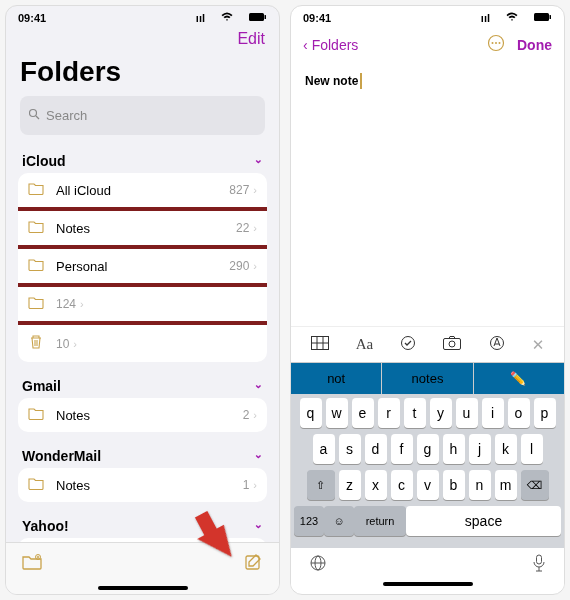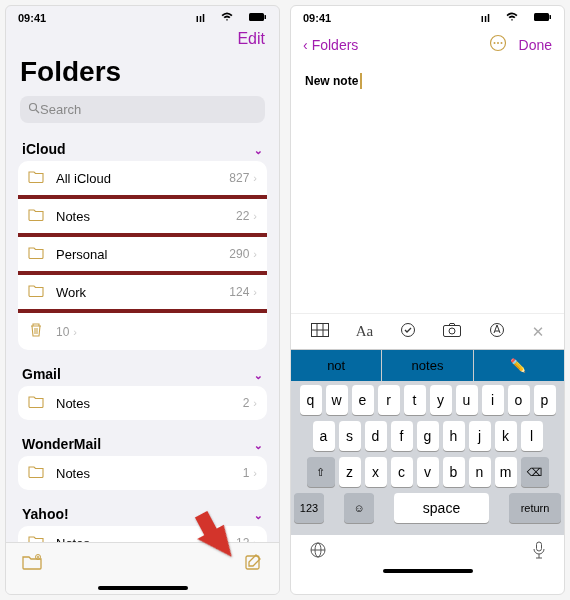--- a/index.html
+++ b/index.html
@@ -1,55 +1,55 @@
 <!DOCTYPE html>
 <html><head>
 <meta charset="utf-8">
 <style>
 *{margin:0;padding:0;box-sizing:border-box;font-family:-apple-system,Helvetica,Arial,sans-serif}
 body{background:#f5f5f5;width:570px;height:600px;display:flex;gap:10px;padding:5px}
-.phone{flex:1;background:#fff;border:1px solid #ddd;border-radius:6px;display:flex;flex-direction:column;position:relative;overflow:hidden}
+.phone{flex:1;background:#fff;border:1px solid #ddd;border-radius:12px;display:flex;flex-direction:column;position:relative;overflow:hidden}
 .phone.left{background:#f2f2f6}
 .status{display:flex;justify-content:space-between;align-items:center;padding:6px 12px 2px;font-size:11px;font-weight:600}
 .status .right{display:flex;gap:16px;align-items:center}
 .navrow{display:flex;justify-content:space-between;align-items:center;padding:4px 14px}
 .gold{color:#a21caf}
 .title-lg{font-size:28px;font-weight:700;padding:4px 14px 8px}
-.search{margin:0 14px 10px;background:#e4e4e9;border-radius:8px;padding:6px 8px;display:flex;align-items:center;color:#888;font-size:13px}
-.section-hdr{display:flex;justify-content:space-between;align-items:flex-end;padding:8px 16px 4px;font-weight:600;font-size:14px}
+.search{margin:0 14px 10px;background:#e4e4e9;border-radius:8px;padding:12px 8px;display:flex;align-items:center;gap:6px;color:#888;font-size:13px}
+.section-hdr{display:flex;justify-content:space-between;align-items:flex-start;padding:8px 16px 4px;font-weight:600;font-size:14px}
 .list{margin:0 12px 8px;background:#fff;border-radius:10px;overflow:hidden}
 .row{display:flex;align-items:center;padding:9px 10px;border-bottom:4px solid #7f1d1d;font-size:13px}
 .row:last-child{border-bottom:none}
 .row .ficon{width:18px;margin-right:10px;color:#c9a24a}
 .row .lbl{flex:1}
 .row .cnt{color:#999;font-size:12px;margin-right:4px}
 .row .chev{color:#ccc;font-size:11px}
 .bottombar{position:absolute;bottom:0;left:0;right:0;background:#f8f8f8;border-top:1px solid #ddd;display:flex;justify-content:space-between;align-items:center;padding:10px 16px 18px}
 .bottombar .ico{color:#c9a24a;font-size:18px}
 .homebar{position:absolute;bottom:4px;left:50%;transform:translateX(-50%);width:90px;height:4px;background:#000;border-radius:2px}
 .arrow{position:absolute;bottom:32px;right:46px;width:0;height:0;border-left:22px solid transparent;border-right:8px solid transparent;border-top:32px solid #d3342b;transform:rotate(-28deg);filter:drop-shadow(0 1px 1px rgba(0,0,0,.3))}
 .arrow::before{content:"";position:absolute;top:-52px;left:-14px;width:14px;height:28px;background:#d3342b}
 .scroll{overflow-y:auto;flex:1;padding-bottom:60px}
 .note-nav{display:flex;justify-content:space-between;align-items:center;padding:8px 12px}
 .back{display:flex;align-items:center;gap:4px;font-size:14px}
 .note-right{display:flex;align-items:center;gap:12px;font-size:14px}
 .note-body{padding:8px 14px;position:relative}
 .note-title{font-size:12px;font-weight:700;display:inline}
 .cursor{display:inline-block;width:2px;height:16px;background:#c9a24a;vertical-align:middle;margin-left:2px}
-.kb-wrap{position:absolute;bottom:17px;left:0;right:0;background:#fff}
+.kb-wrap{position:absolute;bottom:4px;left:0;right:0;background:#fff}
 .kb-tools{display:flex;justify-content:space-around;align-items:center;padding:8px 6px;border-top:1px solid #eee;color:#444;font-size:15px}
 .kb-sugg{display:flex;background:#0369a1;border-top:1px solid #ccc}
 .kb-sugg>div{flex:1;text-align:center;padding:8px 0;font-size:13px;border-right:1px solid #ccc}
 .kb-sugg>div:last-child{border-right:none}
 .keyboard{background:#d2d5da;padding:4px 3px 6px}
 .krow{display:flex;justify-content:center;gap:4px;margin-bottom:6px}
 .key{background:#fff;border-radius:4px;box-shadow:0 1px 0 #999;min-width:22px;height:30px;display:flex;align-items:center;justify-content:center;font-size:14px}
 .key.sp{flex:3}
 .key.fn{background:#b5bac1;font-size:11px}
-.krow.bottom{gap:20px}
+.krow.bottom{gap:0}
 .krow.bottom .key{flex:0 0 auto}
 .globerow{display:flex;justify-content:space-between;padding:6px 18px 14px;color:#555;font-size:16px}
 </style>
 </head>
 <body>
 
 <div class="phone left">
   <div class="status">
     <span>09:41</span>
     <span class="right">
@@ -108,21 +108,20 @@
               <path d="M1 2h5l1.5 1.5H15v8a1 1 0 0 1-1 1H2a1 1 0 0 1-1-1V2z" stroke="#c9a24a" fill="none" stroke-width="1.1"></path>
             </svg></span>
           <span class="lbl">Personal</span>
           <span class="cnt">290</span>
           <span class="chev">›</span>
         </div>
         <div class="row">
           <span class="ficon"><svg width="16" height="13" viewBox="0 0 16 13">
               <path d="M1 2h5l1.5 1.5H15v8a1 1 0 0 1-1 1H2a1 1 0 0 1-1-1V2z" stroke="#c9a24a" fill="none" stroke-width="1.1"></path>
             </svg></span>
-          <span class="lbl">Work</span>
           <span class="cnt">124</span>
           <span class="chev">›</span>
         </div>
         <div class="row">
           <span class="ficon"><svg width="16" height="16" viewBox="0 0 16 16">
               <path d="M3 4h10M5 4V2h6v2M4 4l1 10h6l1-10M7 6v6M9 6v6" stroke="#c9a24a" fill="none" stroke-width="1.1"></path>
             </svg></span>
           <span class="cnt">10</span>
           <span class="chev">›</span>
         </div>
@@ -215,21 +214,21 @@
     </span>
     <span class="note-right">
       <span class="gold">
         <svg width="18" height="18" viewBox="0 0 18 18">
             <circle cx="9" cy="9" r="7.5" stroke="#c9a24a" stroke-width="1.2" fill="none"></circle>
             <circle cx="5.5" cy="9" r="1" fill="#c9a24a"></circle>
             <circle cx="9" cy="9" r="1" fill="#c9a24a"></circle>
             <circle cx="12.5" cy="9" r="1" fill="#c9a24a"></circle>
           </svg>
       </span>
-      <span class="gold" style="font-weight:400">Done</span>
+      <span class="gold" style="font-weight:700">Done</span>
     </span>
   </div>
   <div class="note-body">
     <span class="note-title">New note</span><span class="cursor"></span>
   </div>
 
   <div class="kb-wrap">
     <div class="kb-tools">
       <span><svg width="18" height="14" viewBox="0 0 18 14">
             <rect x="0.5" y="0.5" width="17" height="13" stroke="#333" fill="none"></rect>
@@ -291,22 +290,22 @@
             <div class="key">v</div>
             <div class="key">b</div>
             <div class="key">n</div>
             <div class="key">m</div>
           </span>
         <div class="key fn" style="width:28px">⌫</div>
       </div>
       <div class="krow bottom">
         <div class="key fn" style="width:30px">123</div>
         <div class="key fn" style="width:30px">☺</div>
+        <div class="key fn" style="width:52px">return</div>
         <div class="key sp" style="flex:1">space</div>
-        <div class="key fn" style="width:52px">return</div>
       </div>
     </div>
     <div class="globerow">
       <span><svg width="18" height="18" viewBox="0 0 18 18">
             <circle cx="9" cy="9" r="7" stroke="#555" fill="none"></circle>
             <ellipse cx="9" cy="9" rx="3" ry="7" stroke="#555" fill="none"></ellipse>
             <line x1="2" y1="9" x2="16" y2="9" stroke="#555"></line>
           </svg></span>
       <span><svg width="14" height="18" viewBox="0 0 14 18">
             <rect x="4.5" y="1" width="5" height="9" rx="2.5" stroke="#555" fill="none"></rect>

